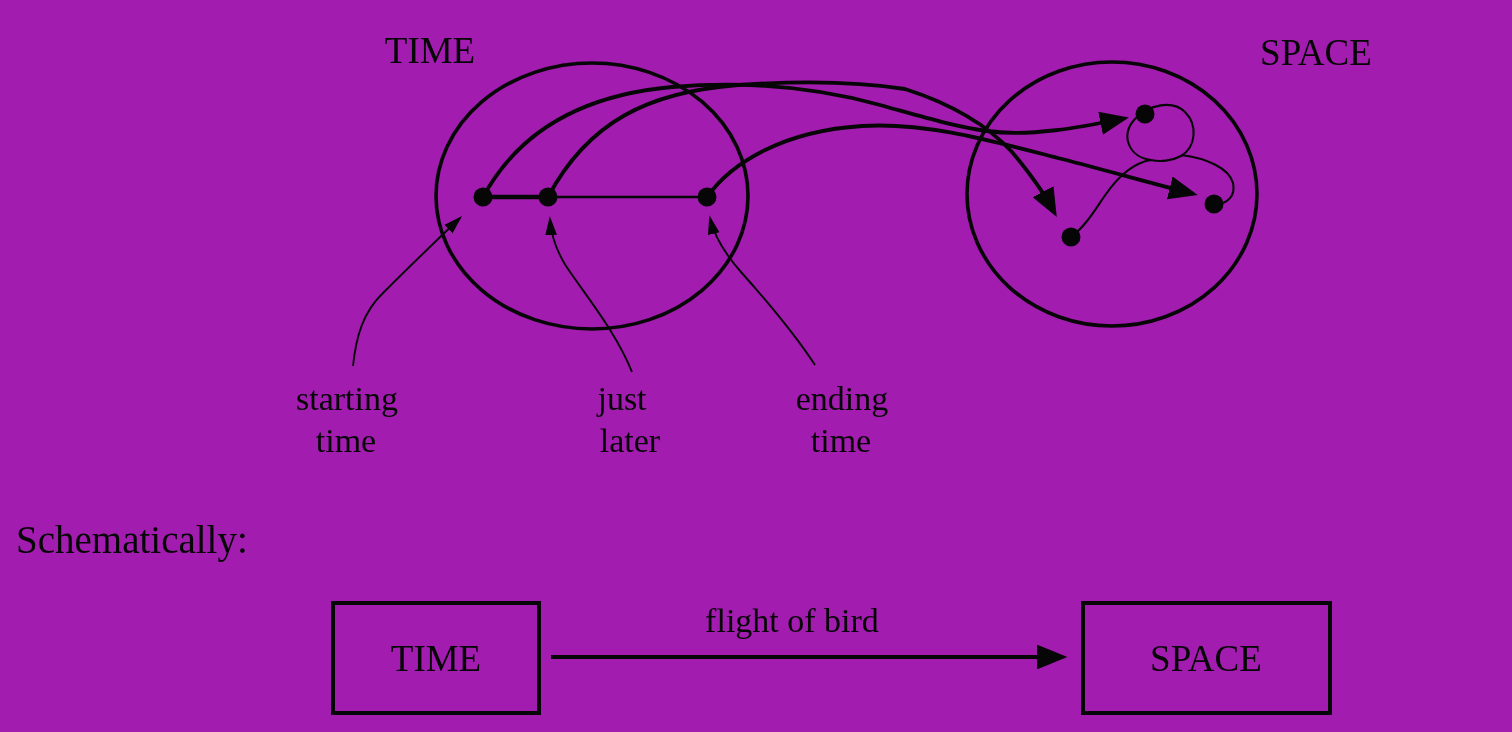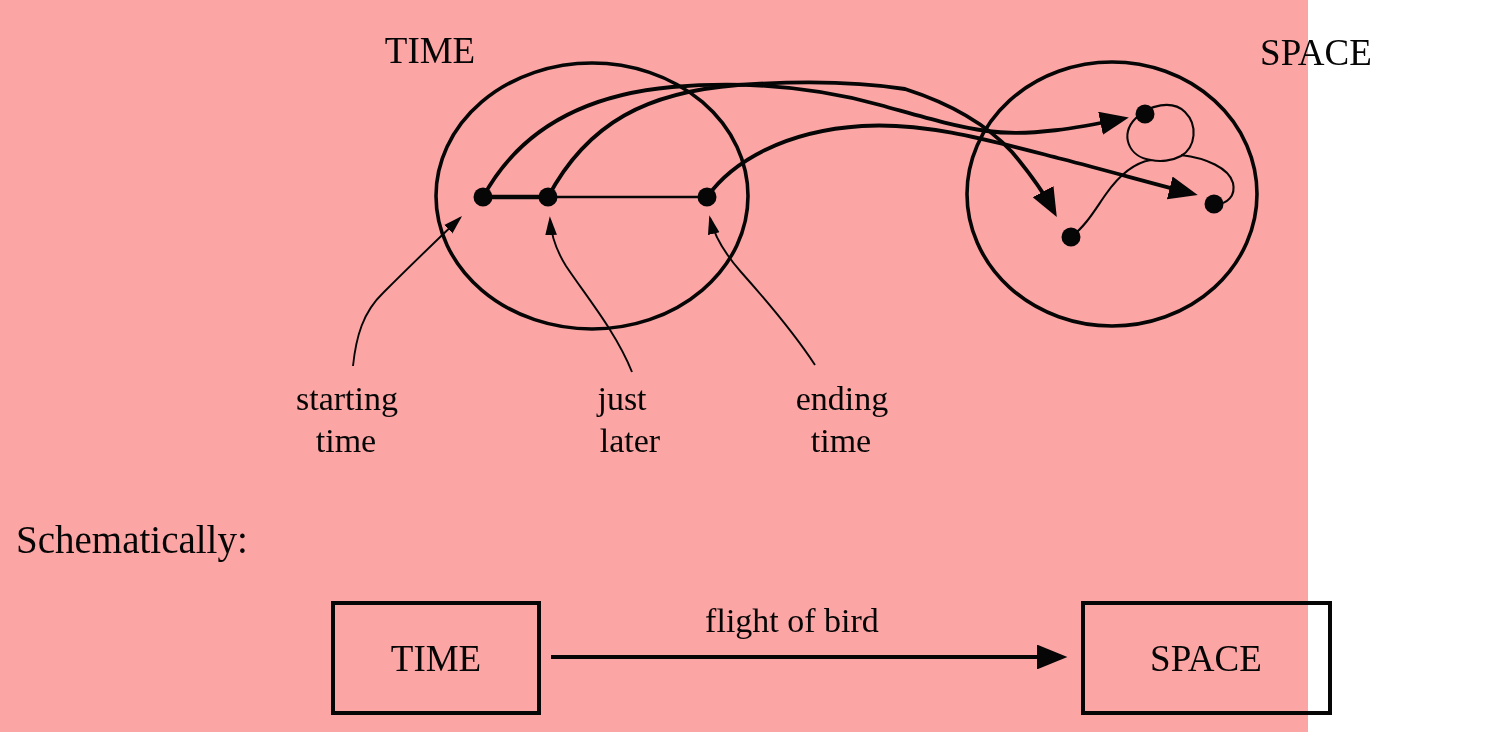--- a/index.html
+++ b/index.html
@@ -4,22 +4,22 @@
 <style>
   html, body { margin: 0; padding: 0; }
   body {
     width: 1512px; height: 732px;
     background: #ffffff;
     font-family: "Liberation Serif", "DejaVu Serif", serif;
     overflow: hidden;
   }
   .canvas {
     position: relative;
-    width: 1308px; height: 732px;
-    background: #fca5a5;
+    width: 1512px; height: 732px;
+    background: #a21caf;
   }
   svg { display: block; }
   text {
     fill: #060606;
     font-family: "Liberation Serif", "DejaVu Serif", serif;
   }
   .set-title   { font-size: 37px; }
   .point-label { font-size: 34px; }
   .heading     { font-size: 39px; }
   .box-label   { font-size: 37px; }

